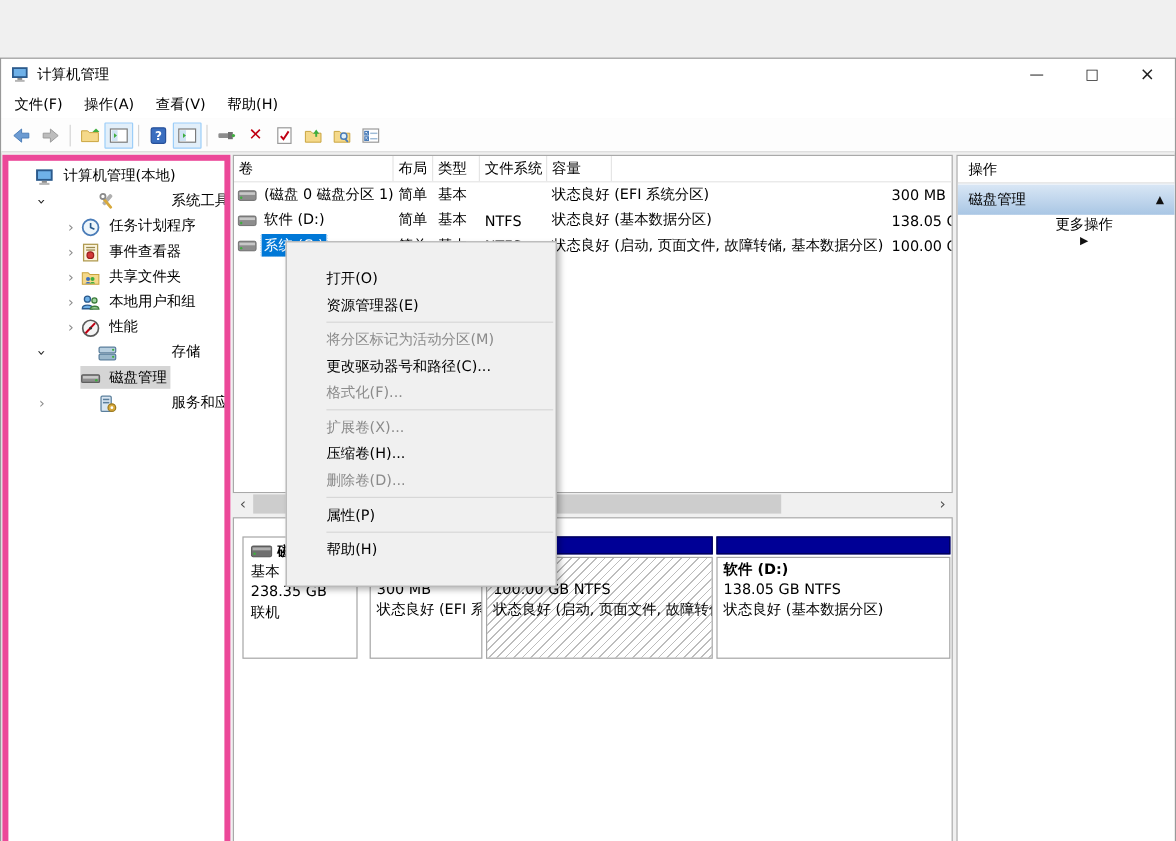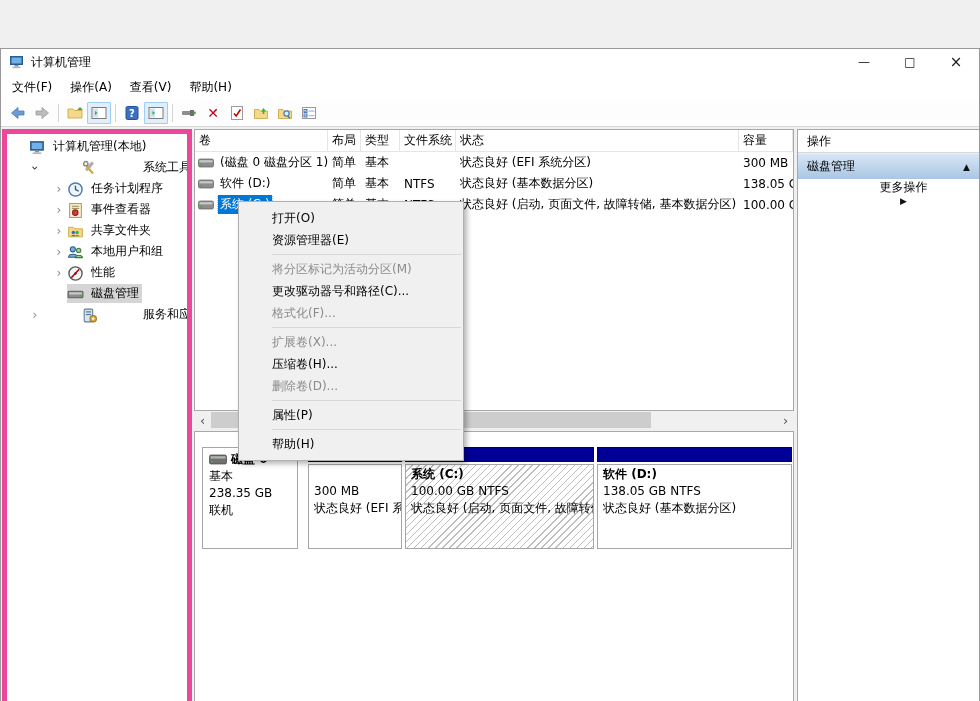--- a/index.html
+++ b/index.html
@@ -134,21 +134,21 @@
   .statusbar {
     position: absolute; left: 0; top: 682px; width: 980px; height: 19px;
     background: #efefef; border-top: 1px solid #dcdcdc;
   }
   .sb-div { position: absolute; left: 896px; top: 2px; width: 1px; height: 15px; background: #d0d0d0; }
   
   .context-menu {
     position: absolute; left: 237px; top: 152px; width: 226px;
     background: #f0f0f0; border: 1px solid #b0b0b0;
     box-shadow: 3px 3px 5px rgba(0,0,0,0.28);
-    padding: 5px 0; z-index: 50;
+    padding: 19px 0; z-index: 50;
   }
   .mi { height: 22px; display: flex; align-items: center; padding-left: 33px; white-space: nowrap; }
   .mi.disabled { color: #8b8b8b; }
   .msep { height: 1px; background: #d7d7d7; margin: 3px 2px 3px 33px; }
   svg { display: block; }
 </style>
 </head>
 <body>
 
 <div class="window">
@@ -332,20 +332,32 @@
       <span class="exp">›</span>
       <span class="ticon">
         <svg viewBox="0 0 16 16">
             <circle cx="8" cy="8" r="6.2" fill="#f5f5f5" stroke="#5a5a5a" stroke-width="1.3"></circle>
             <path d="M4 12 L11.5 4" stroke="#c00013" stroke-width="1.6"></path>
             <circle cx="8" cy="8" r="1.1" fill="#333"></circle>
           </svg>
       </span>
       <span class="tlabel">性能</span>
     </div>
+    <div class="trow ind1">
+      <span class="exp expanded">›</span>
+      <span class="ticon">
+        <svg viewBox="0 0 16 16">
+            <rect x="1.5" y="3" width="13" height="4.5" rx="1" fill="#b8cfe0" stroke="#5b7f9c"></rect>
+            <circle cx="12.5" cy="5.2" r="0.9" fill="#3fae3f"></circle>
+            <rect x="1.5" y="8.5" width="13" height="4.5" rx="1" fill="#9bb8cc" stroke="#5b7f9c"></rect>
+            <circle cx="12.5" cy="10.7" r="0.9" fill="#3fae3f"></circle>
+          </svg>
+      </span>
+      <span class="tlabel">存储</span>
+    </div>
     <div class="trow ind2 sel">
       <span class="exp"></span>
       <span class="hl">
         <span class="ticon">
           <svg viewBox="0 0 16 16">
               <rect x="1" y="5" width="14" height="6" rx="1" fill="#8d8d8d" stroke="#5f5f5f"></rect>
               <rect x="2" y="6" width="12" height="2" fill="#c8c8c8"></rect>
               <circle cx="12.5" cy="9.3" r="1" fill="#3fae3f"></circle>
             </svg>
         </span>
@@ -366,21 +378,20 @@
       <span class="tlabel">服务和应用程序</span>
     </div>
   </div>
 
   <div class="volume-pane">
     <div class="vl-header">
       <div class="cell c-vol">卷</div>
       <div class="cell c-layout">布局</div>
       <div class="cell c-type">类型</div>
       <div class="cell c-fs">文件系统</div>
-      <div class="cell c-status">状态</div>
       <div class="cell c-cap">容量</div>
     </div>
     <div class="vl-row">
       <div class="cell c-vol">
         <svg class="vol-icon" viewBox="0 0 16 10">
             <rect x="0.5" y="1" width="15" height="8" rx="1.5" fill="#8d8d8d" stroke="#5f5f5f" stroke-width="0.7"></rect>
             <rect x="1.5" y="2.2" width="13" height="2.2" fill="#c8c8c8"></rect>
             <circle cx="3" cy="6.8" r="1" fill="#3fae3f"></circle>
           </svg>
         <span class="vol-name">(磁盘 0 磁盘分区 1)</span>

